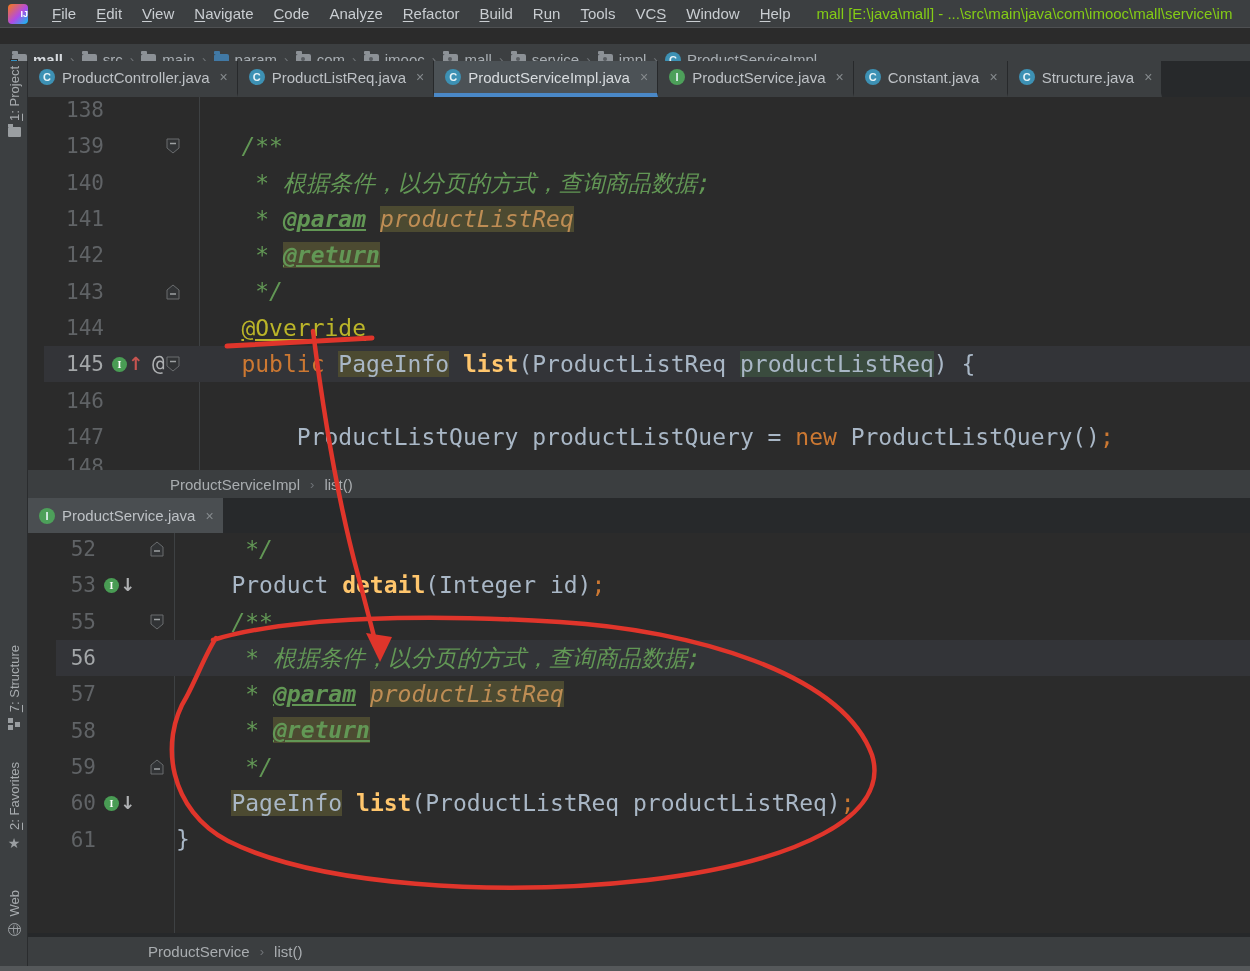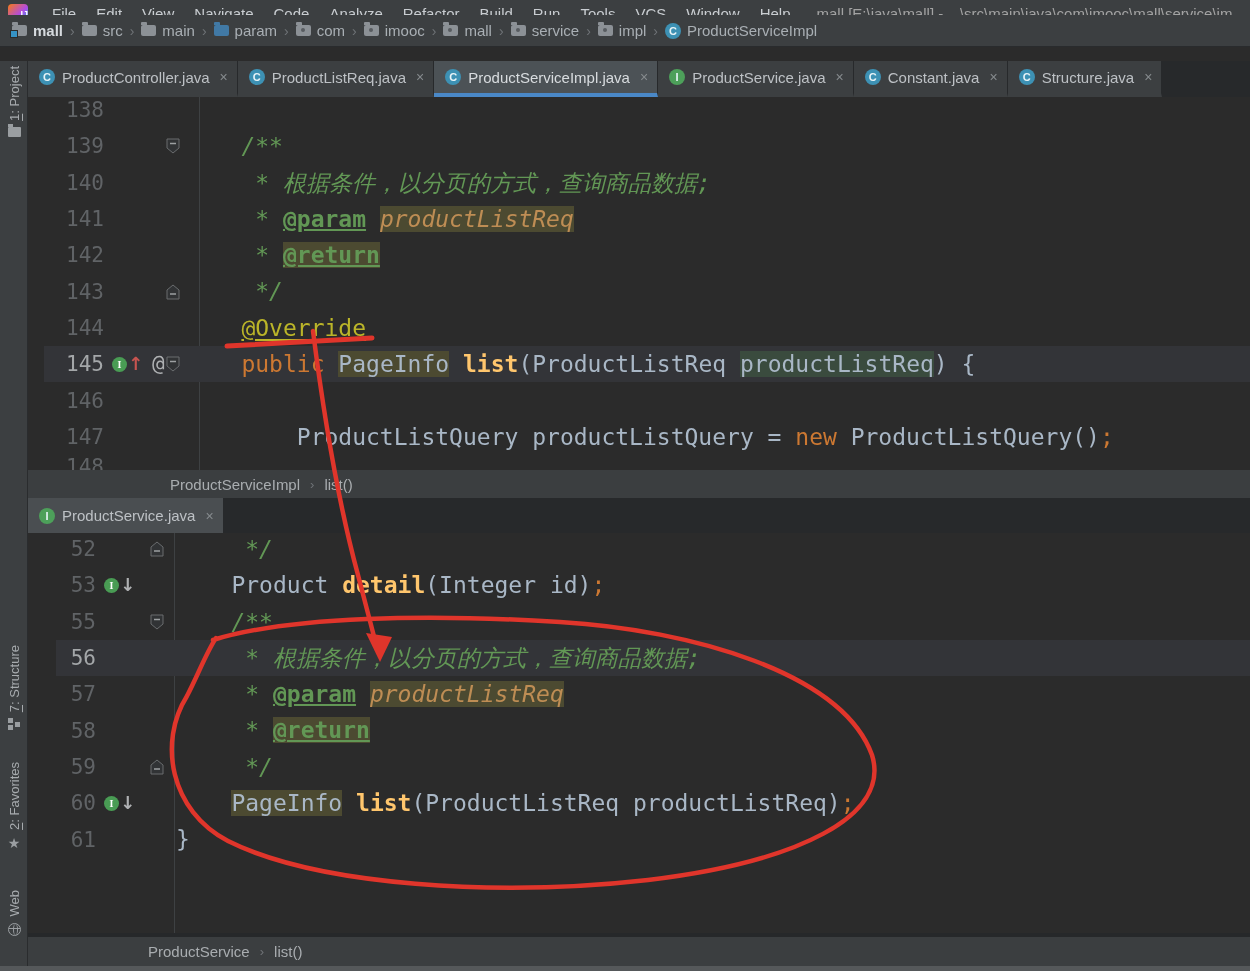--- a/index.html
+++ b/index.html
@@ -11,23 +11,23 @@
   }
   
   #titlebar{position:absolute;left:0;top:0;width:1250px;height:28px;background:#3C3F41;
     border-bottom:1px solid #4E5052;display:flex;align-items:center;}
   #logo{width:20px;height:20px;margin-left:8px;border-radius:4px;flex:none;
     background:linear-gradient(135deg,#F97A12 0%,#B04BE5 55%,#07C3F2 100%);
     color:#fff;font:bold 9px/20px "Liberation Sans",sans-serif;text-align:right;}
   #menubar{display:flex;margin-left:14px;}
   .menu-item{color:#C9CDD1;font-size:15px;padding:0 10px;line-height:27px;cursor:default;}
   .menu-item u{text-underline-offset:2px;}
-  #win-title{margin-left:16px;color:#a3a3a3;font-size:15px;white-space:nowrap;overflow:hidden;flex:1;}
-  
-  #navbar{position:absolute;left:0;top:15px;width:1250px;height:32px;background:#3C3F41;
+  #win-title{margin-left:16px;color:#84cc16;font-size:15px;white-space:nowrap;overflow:hidden;flex:1;}
+  
+  #navbar{position:absolute;left:0;top:44px;width:1250px;height:32px;background:#3C3F41;
     border-bottom:1px solid #292B2D;display:flex;align-items:center;padding-left:12px;}
   .nav-item{display:flex;align-items:center;gap:6px;color:#A9AFB4;font-size:15px;}
   .nav-item.bold span{color:#D6DADE;font-weight:bold;}
   .nav-sep{color:#6F7377;font-size:14px;margin:0 7px;}
   .ficon{width:15px;height:11px;background:#8C9196;border-radius:2px;position:relative;flex:none;}
   .ficon::before{content:"";position:absolute;top:-3px;left:0;width:6px;height:3px;background:inherit;border-radius:1px 1px 0 0;}
   .ficon.java{background:#4179A5;}
   .ficon.module::after{content:"";position:absolute;left:-2px;bottom:-2px;width:6px;height:6px;background:#3592C4;border:1px solid #2B2B2B;}
   .ficon.package::after{content:"";position:absolute;left:5px;top:3px;width:4px;height:4px;border-radius:50%;background:#585C60;}
   .cicon{width:16px;height:16px;border-radius:50%;flex:none;color:#E8F4F8;
@@ -73,21 +73,21 @@
     font:bold 10px/15px "Liberation Serif",serif;text-align:center;margin-left:4px;flex:none;}
   .iarr{font:bold 18px/18px "DejaVu Sans",sans-serif;margin-left:1px;}
   .iarr.up{color:#C75450;} .iarr.down{color:#AFB1B3;}
   .iat{color:#AFB1B3;font:21px "DejaVu Sans Mono",monospace;margin-left:9px;}
   .fold{position:absolute;right:4px;top:50%;margin-top:-8px;}
   .code{flex:1;font:23px/36.3px "DejaVu Sans Mono",monospace;white-space:pre;color:#A9B7C6;}
   #editor1 .code{padding-left:2px;} #editor2 .code{padding-left:8px;}
   .seg{white-space:pre;}
   .plain{color:#A9B7C6;}
   .doc{color:#629755;font-style:italic;}
-  .doctag{color:#629755;font-weight:bold;text-decoration:underline;}
+  .doctag{color:#629755;font-style:italic;font-weight:bold;text-decoration:underline;}
   .docval{color:#BE8D54;font-style:italic;}
   .ann{color:#BBB529;text-decoration:underline;text-underline-offset:3px;}
   .kw{color:#CC7832;}
   .mname{color:#FFC66D;font-weight:bold;}
   .cmt{color:#808080;}
   .semi{color:#CC7832;}
   .b-olive{background:#4C4A31;}
   .b-green{background:#3A4B3E;}
   
   .crumbbar{position:absolute;left:28px;width:1222px;background:#3B3E40;display:flex;align-items:center;

